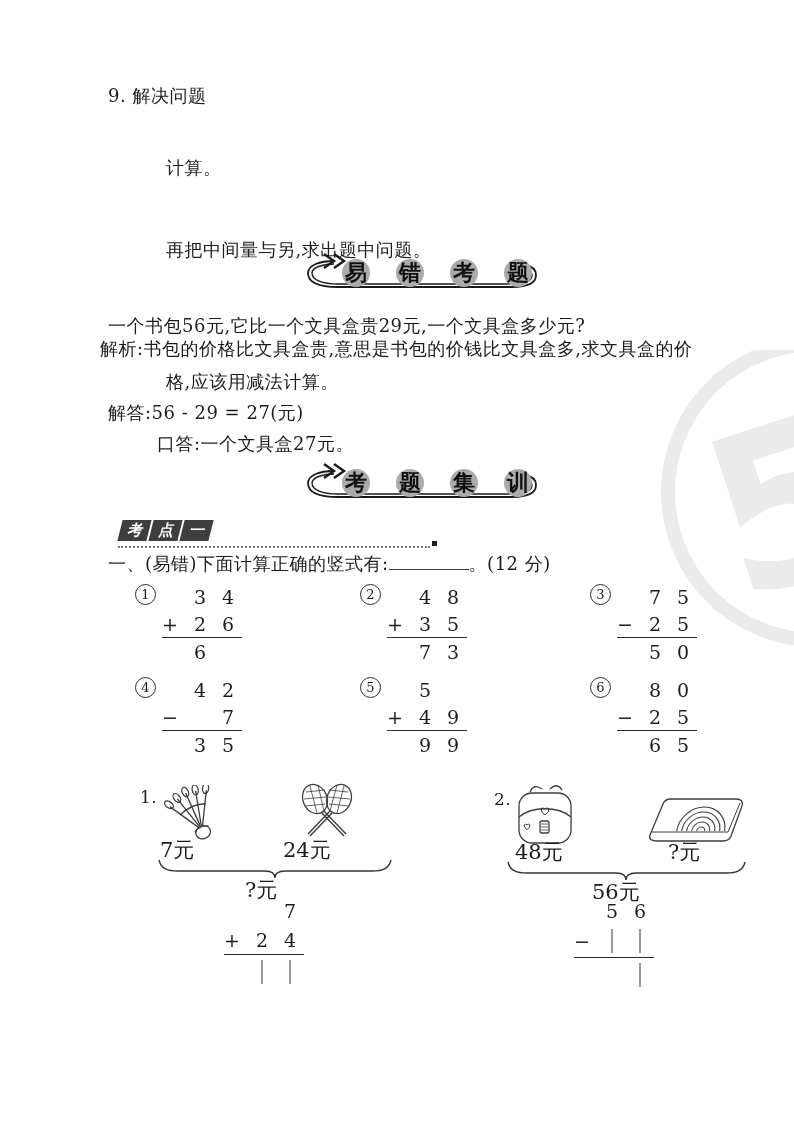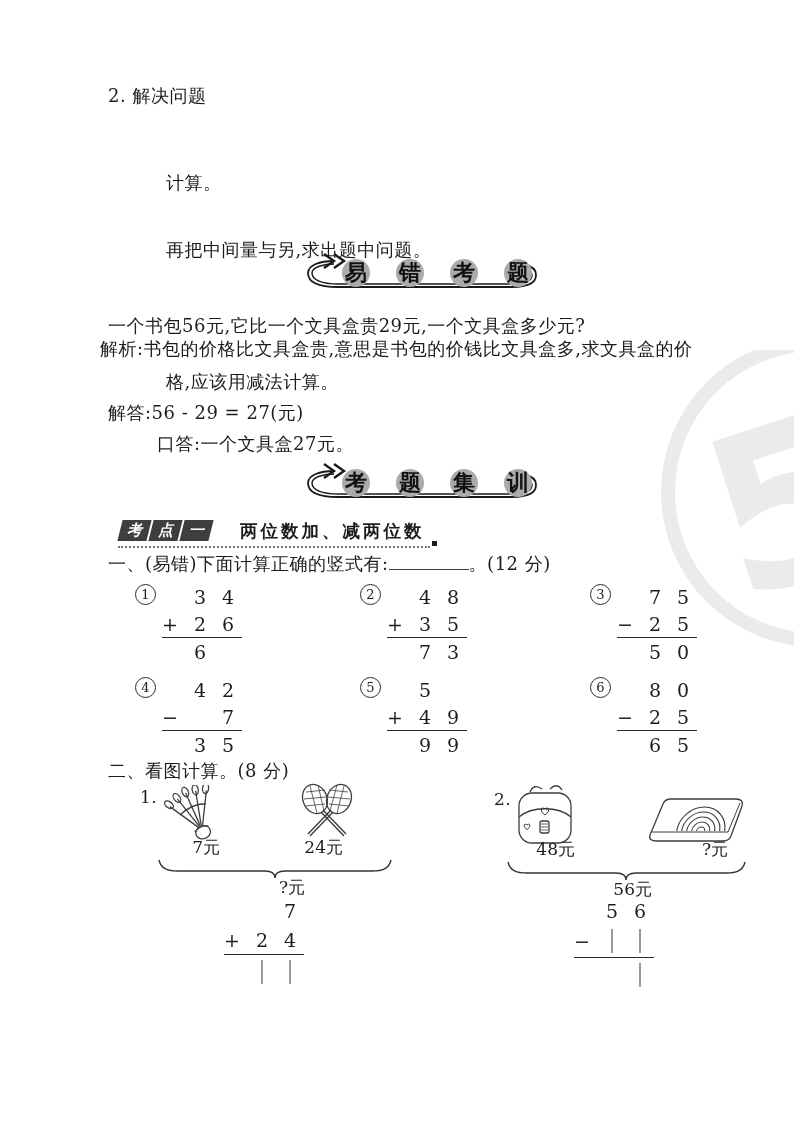--- a/index.html
+++ b/index.html
@@ -29,35 +29,35 @@
   .vprob { position:absolute; }
   .pnum { position:absolute; left:-27px; top:1px; width:19px; height:19px; border:1.2px solid #2b2b2b;
           border-radius:50%; font-size:13px; line-height:19px; text-align:center; }
   .vrow { display:flex; height:27px; align-items:center; font-size:19px; }
   .vrow .op { width:24px; text-align:left; }
   .vrow .d  { width:28px; text-align:center; }
   .vrule { border-top:1.6px solid #2b2b2b; }
   .calc .vrow { height:29px; }
   .abox { width:24px; height:24px; border:1.2px solid #999; margin:3px auto 0; background:#fff; }
 
-  .price { position:absolute; width:60px; text-align:right; font-size:17px; }
+  .price { position:absolute; width:60px; text-align:left; font-size:21px; }
   svg { display:block; }
 </style>
 </head>
 <body>
 
 <div id="page">
 
   <svg class="abs" style="left:638px;top:350px" width="320" height="320" viewBox="0 0 320 320">
     <circle cx="178" cy="142" r="148" fill="none" stroke="#ebebeb" stroke-width="14"></circle>
     <text x="70" y="228" font-size="220" font-weight="bold" font-family="DejaVu Sans, sans-serif" fill="#ebebeb" transform="rotate(-18 160 140)">5</text>
   </svg>
 
-  <div class="t" style="left:108px;top:84px">2. 解决问题</div>
-  <div class="t" style="left:166px;top:171px">计算。</div>
+  <div class="t" style="left:108px;top:84px">9. 解决问题</div>
+  <div class="t" style="left:166px;top:156px">计算。</div>
   <div class="t" style="left:166px;top:238px">再把中间量与另,求出题中问题。</div>
 
   <div class="banner" style="left:298px;top:250px">
     <svg width="250" height="44" viewBox="0 0 250 44">
       <path d="M36,11 C22,11 10,15 10,23 C10,33 22,37 40,37 L214,37 C230,37 238,33 238,25 C238,19 233,16 227,15" fill="none" stroke="#1a1a1a" stroke-width="1.8"></path>
       <path d="M36,14 C26,14 14,17 14,23 C14,30 24,34 40,34 L214,34 C227,34 234,31 234,25 C234,21 230,19 226,18" fill="none" stroke="#1a1a1a" stroke-width="1.4"></path>
       <path d="M26,4 L36,11 L26,18" fill="none" stroke="#1a1a1a" stroke-width="2.4"></path>
       <path d="M36,4 L46,11 L36,18" fill="none" stroke="#1a1a1a" stroke-width="2.4"></path>
     </svg>
     <span class="bcircle" style="left:44px"></span>
@@ -99,21 +99,20 @@
     <span class="kbox" style="left:0">
         <i>考</i>
       </span>
     <span class="kbox" style="left:31px">
         <i>点</i>
       </span>
     <span class="kbox" style="left:62px">
         <i>一</i>
       </span>
   </div>
-  <div class="ktitle" style="left:240px;top:519px">两位数加、减两位数</div>
 
   <div class="t" style="left:108px;top:550px">
     <span>一、(易错)下面计算正确的竖式有:</span><span class="blank" style="width:80px"></span><span>。(12 分)</span>
   </div>
 
   <div class="vprob" style="left:162px;top:583px">
     <span class="pnum">1</span>
     <div class="vrow">
         <span class="op"></span>
         <span class="d">3</span>
@@ -214,21 +213,20 @@
         <span class="d">2</span>
         <span class="d">5</span>
       </div>
     <div class="vrow vrule">
         <span class="op"></span>
         <span class="d">6</span>
         <span class="d">5</span>
       </div>
   </div>
 
-  <div class="t" style="left:108px;top:759px">二、看图计算。(8 分)</div>
 
   <div class="t" style="left:140px;top:787px;font-size:17px">1.</div>
   <svg class="abs" style="left:163px;top:785px" width="64" height="58" viewBox="0 0 64 58">
     <g transform="rotate(-24 32 29)" fill="none" stroke="#3d3d3d" stroke-width="1.3">
       <ellipse cx="32" cy="49" rx="7.5" ry="6.5"></ellipse>
       <path d="M24.5,45.5 Q32,41 39.5,45.5"></path>
       <line x1="30" y1="43" x2="12" y2="12"></line>
       <line x1="31" y1="42" x2="22" y2="8"></line>
       <line x1="32" y1="42" x2="32" y2="6"></line>
       <line x1="33" y1="42" x2="42" y2="8"></line>

